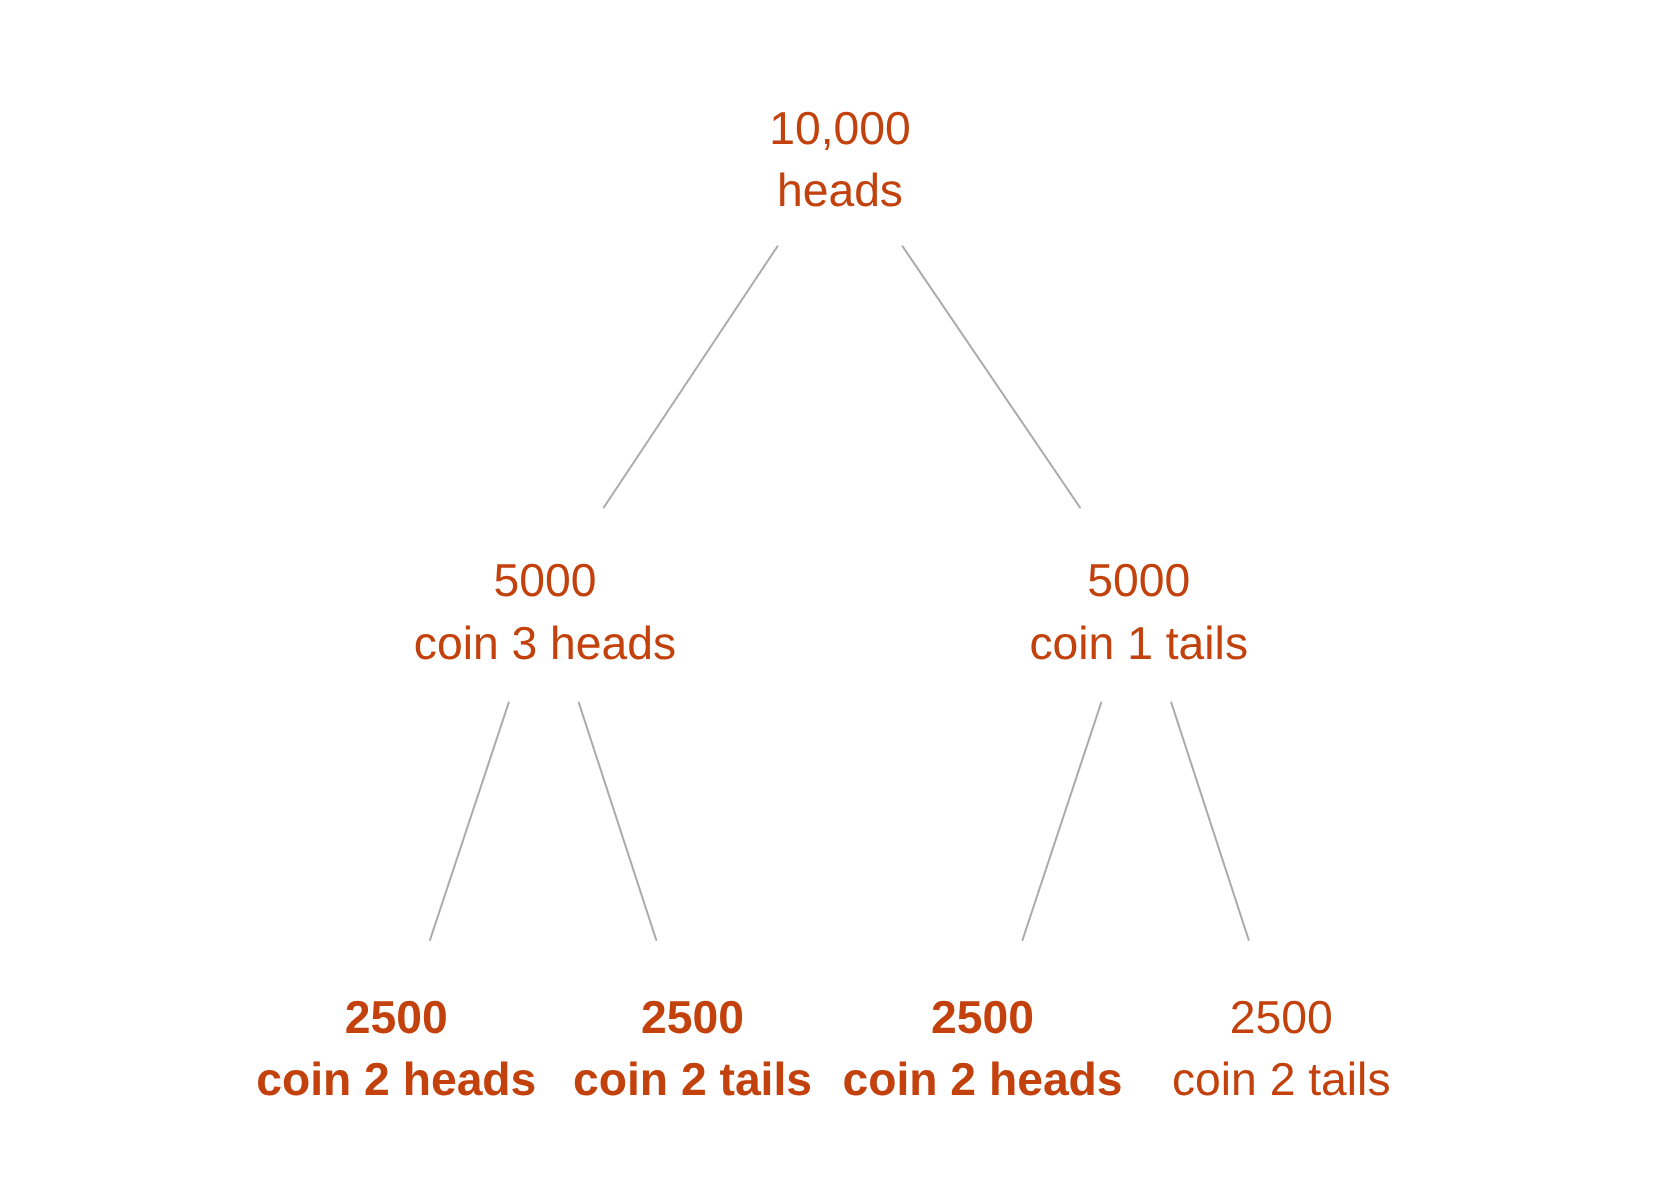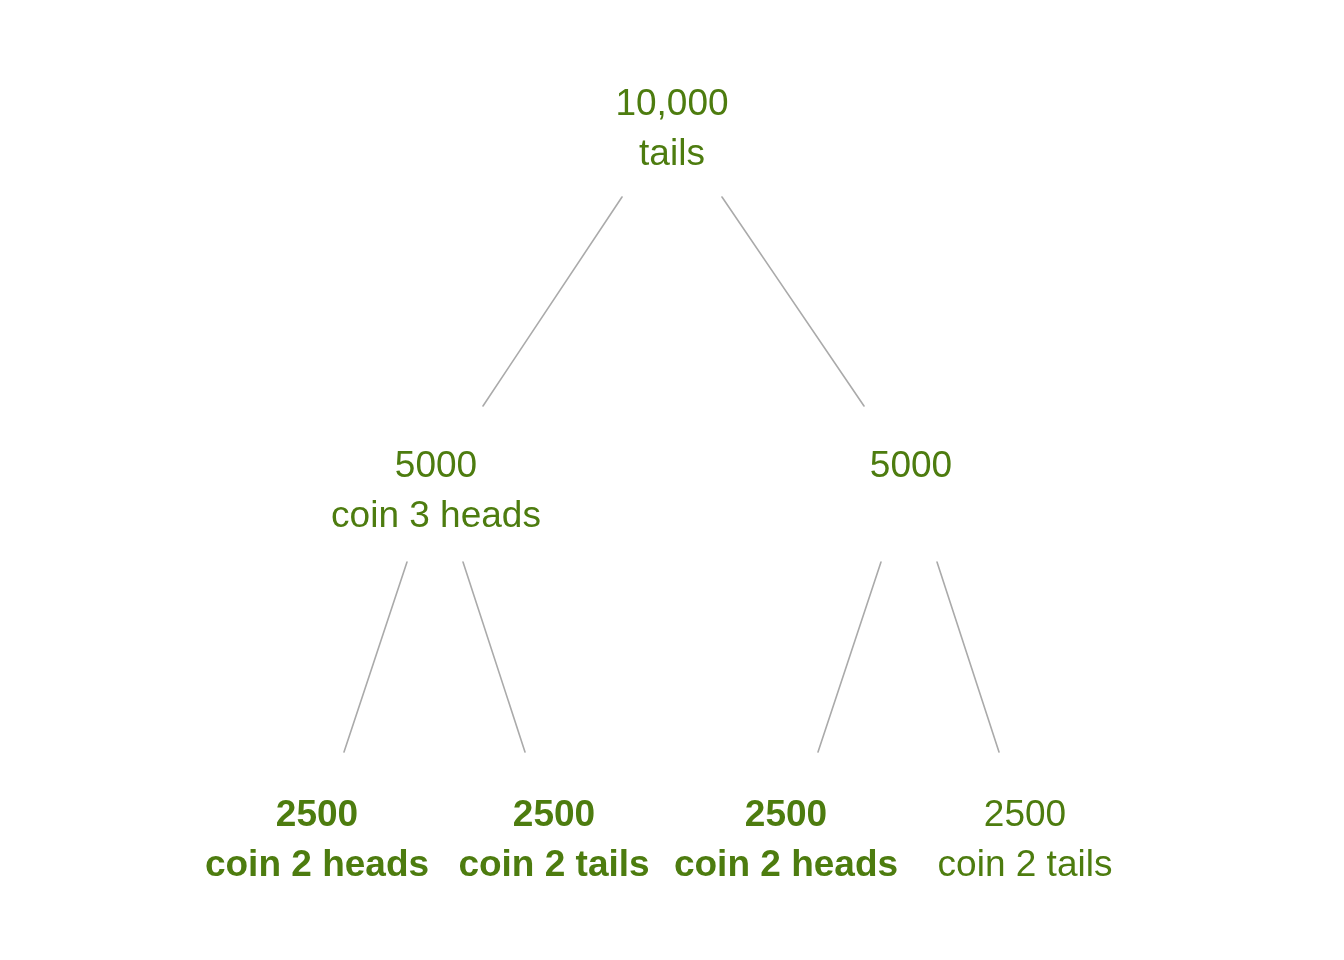--- a/index.html
+++ b/index.html
@@ -26,21 +26,21 @@
     pointer-events: none;
   }
   .node {
     position: absolute;
     text-align: center;
     white-space: nowrap;
     transform: translateX(-50%);
     line-height: 1.36;
     font-size: 37px;
     font-weight: normal;
-    color: #4d7c0f;
+    color: #c2410c;
   }
   .node .count {
     display: block;
   }
   .node .label {
     display: block;
   }
   .node.bold {
     font-weight: bold;
   }
@@ -56,30 +56,31 @@
         <line x1="722" y1="197" x2="864" y2="406"></line>
         <line x1="407" y1="562" x2="344" y2="752"></line>
         <line x1="463" y1="562" x2="525" y2="752"></line>
         <line x1="881" y1="562" x2="818" y2="752"></line>
         <line x1="937" y1="562" x2="999" y2="752"></line>
       </g>
   </svg>
 
   <div class="node" id="node-root" style="left: 672px; top: 78px;">
     <span class="count">10,000</span>
-    <span class="label">tails</span>
+    <span class="label">heads</span>
   </div>
 
   <div class="node" id="node-l2-0" style="left: 436px; top: 440px;">
     <span class="count">5000</span>
     <span class="label">coin 3 heads</span>
   </div>
 
   <div class="node" id="node-l2-1" style="left: 911px; top: 440px;">
     <span class="count">5000</span>
+    <span class="label">coin 1 tails</span>
   </div>
 
   <div class="node bold" id="node-l3-0" style="left: 317px; top: 789px;">
     <span class="count">2500</span>
     <span class="label">coin 2 heads</span>
   </div>
 
   <div class="node bold" id="node-l3-1" style="left: 554px; top: 789px;">
     <span class="count">2500</span>
     <span class="label">coin 2 tails</span>

